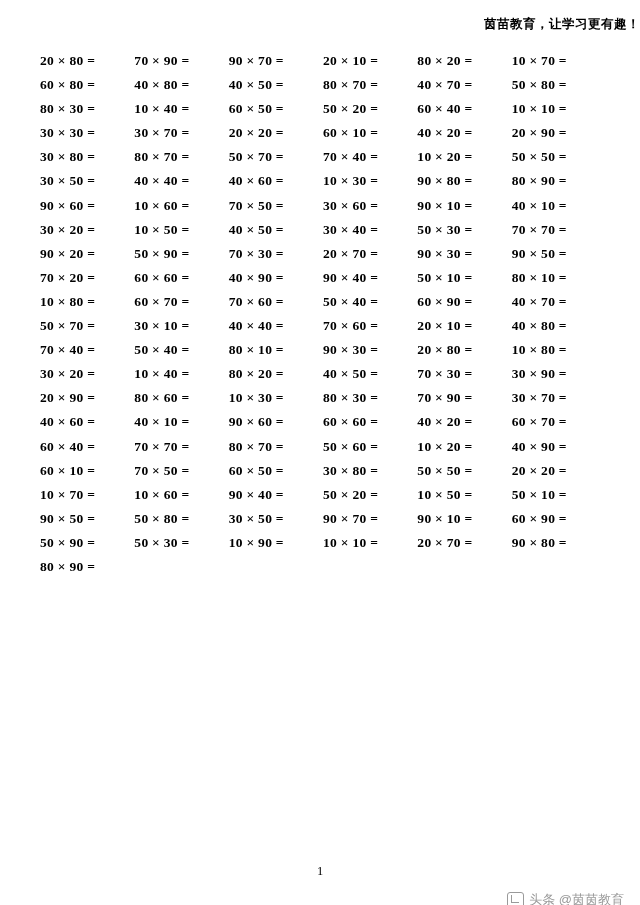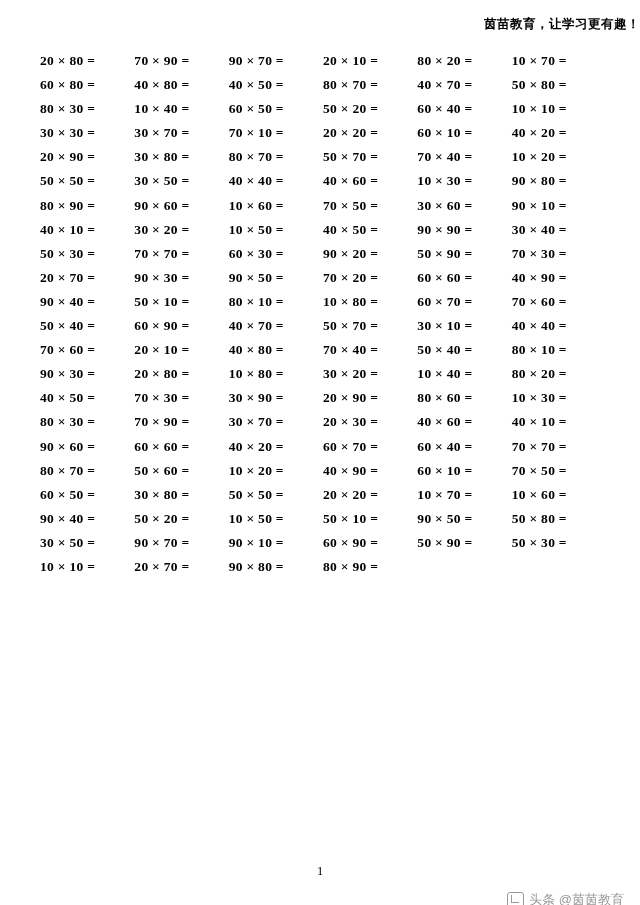--- a/index.html
+++ b/index.html
@@ -115,21 +115,20 @@
       <div class="cell">40 × 70 =</div>
       <div class="cell">50 × 80 =</div>
       <div class="cell">80 × 30 =</div>
       <div class="cell">10 × 40 =</div>
       <div class="cell">60 × 50 =</div>
       <div class="cell">50 × 20 =</div>
       <div class="cell">60 × 40 =</div>
       <div class="cell">10 × 10 =</div>
       <div class="cell">30 × 30 =</div>
       <div class="cell">30 × 70 =</div>
-      <div class="cell">70 × 10 =</div>
       <div class="cell">20 × 20 =</div>
       <div class="cell">60 × 10 =</div>
       <div class="cell">40 × 20 =</div>
       <div class="cell">20 × 90 =</div>
       <div class="cell">30 × 80 =</div>
       <div class="cell">80 × 70 =</div>
       <div class="cell">50 × 70 =</div>
       <div class="cell">70 × 40 =</div>
       <div class="cell">10 × 20 =</div>
       <div class="cell">50 × 50 =</div>
@@ -141,25 +140,23 @@
       <div class="cell">80 × 90 =</div>
       <div class="cell">90 × 60 =</div>
       <div class="cell">10 × 60 =</div>
       <div class="cell">70 × 50 =</div>
       <div class="cell">30 × 60 =</div>
       <div class="cell">90 × 10 =</div>
       <div class="cell">40 × 10 =</div>
       <div class="cell">30 × 20 =</div>
       <div class="cell">10 × 50 =</div>
       <div class="cell">40 × 50 =</div>
-      <div class="cell">90 × 90 =</div>
       <div class="cell">30 × 40 =</div>
       <div class="cell">50 × 30 =</div>
       <div class="cell">70 × 70 =</div>
-      <div class="cell">60 × 30 =</div>
       <div class="cell">90 × 20 =</div>
       <div class="cell">50 × 90 =</div>
       <div class="cell">70 × 30 =</div>
       <div class="cell">20 × 70 =</div>
       <div class="cell">90 × 30 =</div>
       <div class="cell">90 × 50 =</div>
       <div class="cell">70 × 20 =</div>
       <div class="cell">60 × 60 =</div>
       <div class="cell">40 × 90 =</div>
       <div class="cell">90 × 40 =</div>
@@ -188,21 +185,20 @@
       <div class="cell">80 × 20 =</div>
       <div class="cell">40 × 50 =</div>
       <div class="cell">70 × 30 =</div>
       <div class="cell">30 × 90 =</div>
       <div class="cell">20 × 90 =</div>
       <div class="cell">80 × 60 =</div>
       <div class="cell">10 × 30 =</div>
       <div class="cell">80 × 30 =</div>
       <div class="cell">70 × 90 =</div>
       <div class="cell">30 × 70 =</div>
-      <div class="cell">20 × 30 =</div>
       <div class="cell">40 × 60 =</div>
       <div class="cell">40 × 10 =</div>
       <div class="cell">90 × 60 =</div>
       <div class="cell">60 × 60 =</div>
       <div class="cell">40 × 20 =</div>
       <div class="cell">60 × 70 =</div>
       <div class="cell">60 × 40 =</div>
       <div class="cell">70 × 70 =</div>
       <div class="cell">80 × 70 =</div>
       <div class="cell">50 × 60 =</div>
@@ -221,20 +217,21 @@
       <div class="cell">10 × 50 =</div>
       <div class="cell">50 × 10 =</div>
       <div class="cell">90 × 50 =</div>
       <div class="cell">50 × 80 =</div>
       <div class="cell">30 × 50 =</div>
       <div class="cell">90 × 70 =</div>
       <div class="cell">90 × 10 =</div>
       <div class="cell">60 × 90 =</div>
       <div class="cell">50 × 90 =</div>
       <div class="cell">50 × 30 =</div>
+      <div class="cell">10 × 90 =</div>
       <div class="cell">10 × 10 =</div>
       <div class="cell">20 × 70 =</div>
       <div class="cell">90 × 80 =</div>
       <div class="cell">80 × 90 =</div>
     </div>
 
   <div class="page-number">1</div>
 
   <div class="watermark">
     <span class="wm-icon"></span>

